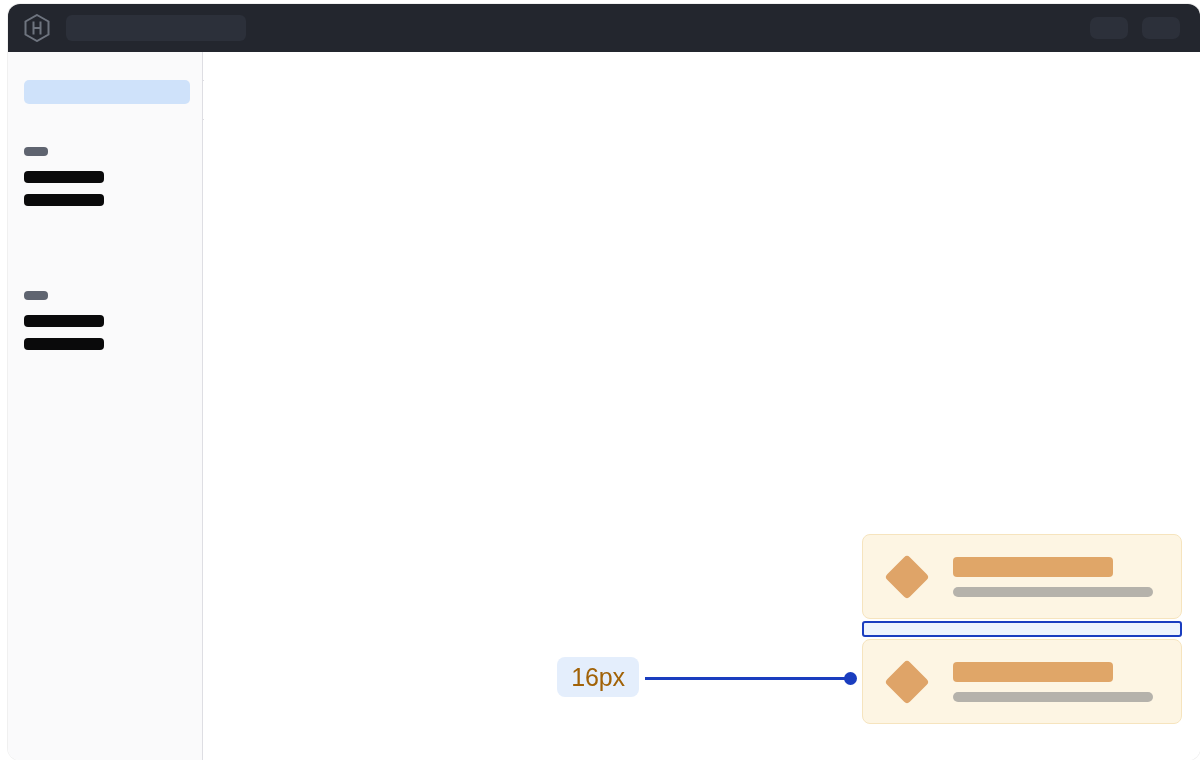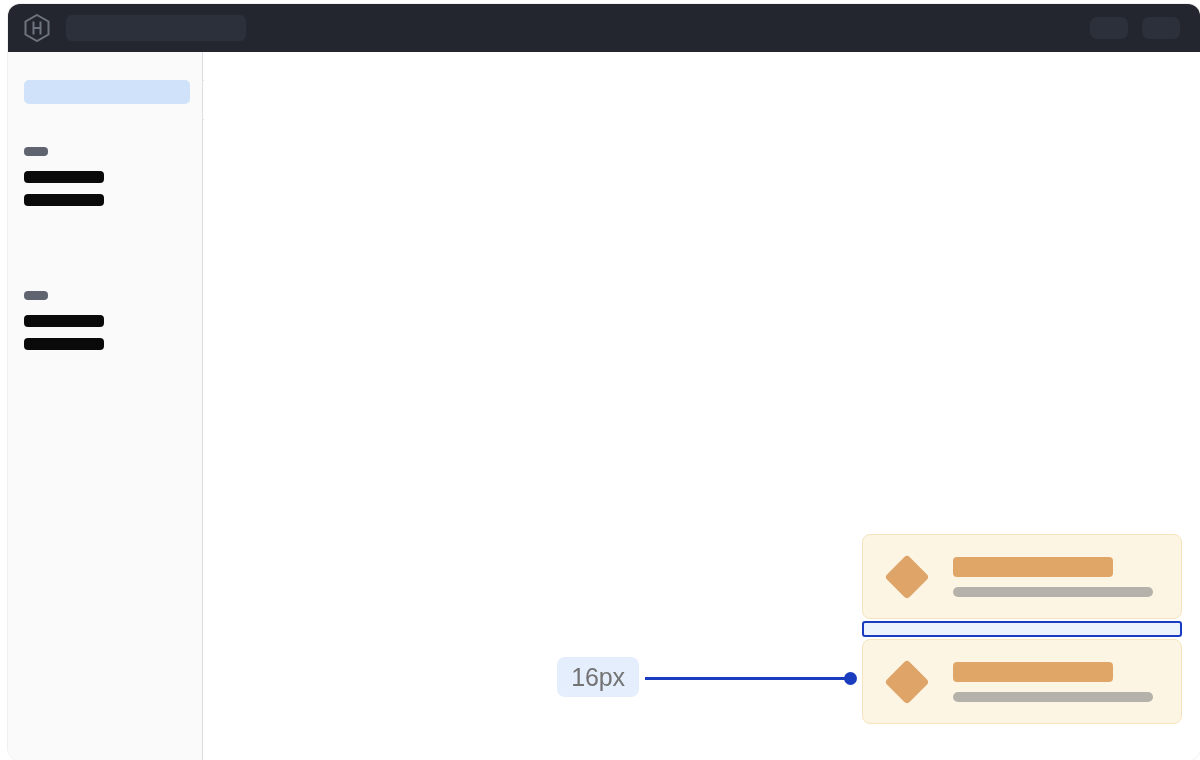--- a/index.html
+++ b/index.html
@@ -219,21 +219,21 @@
   }
 
   .measure-label {
     position: absolute;
     left: 353px;
     top: 605px;
     min-width: 82px;
     height: 40px;
     background: #E4EEFC;
     border-radius: 8px;
-    color: #737373;
+    color: #a16207;
     font-size: 25px;
     font-family: "Liberation Sans", sans-serif;
     display: flex;
     align-items: center;
     justify-content: center;
     letter-spacing: -0.2px;
   }
 </style>
 </head>
 <body>

